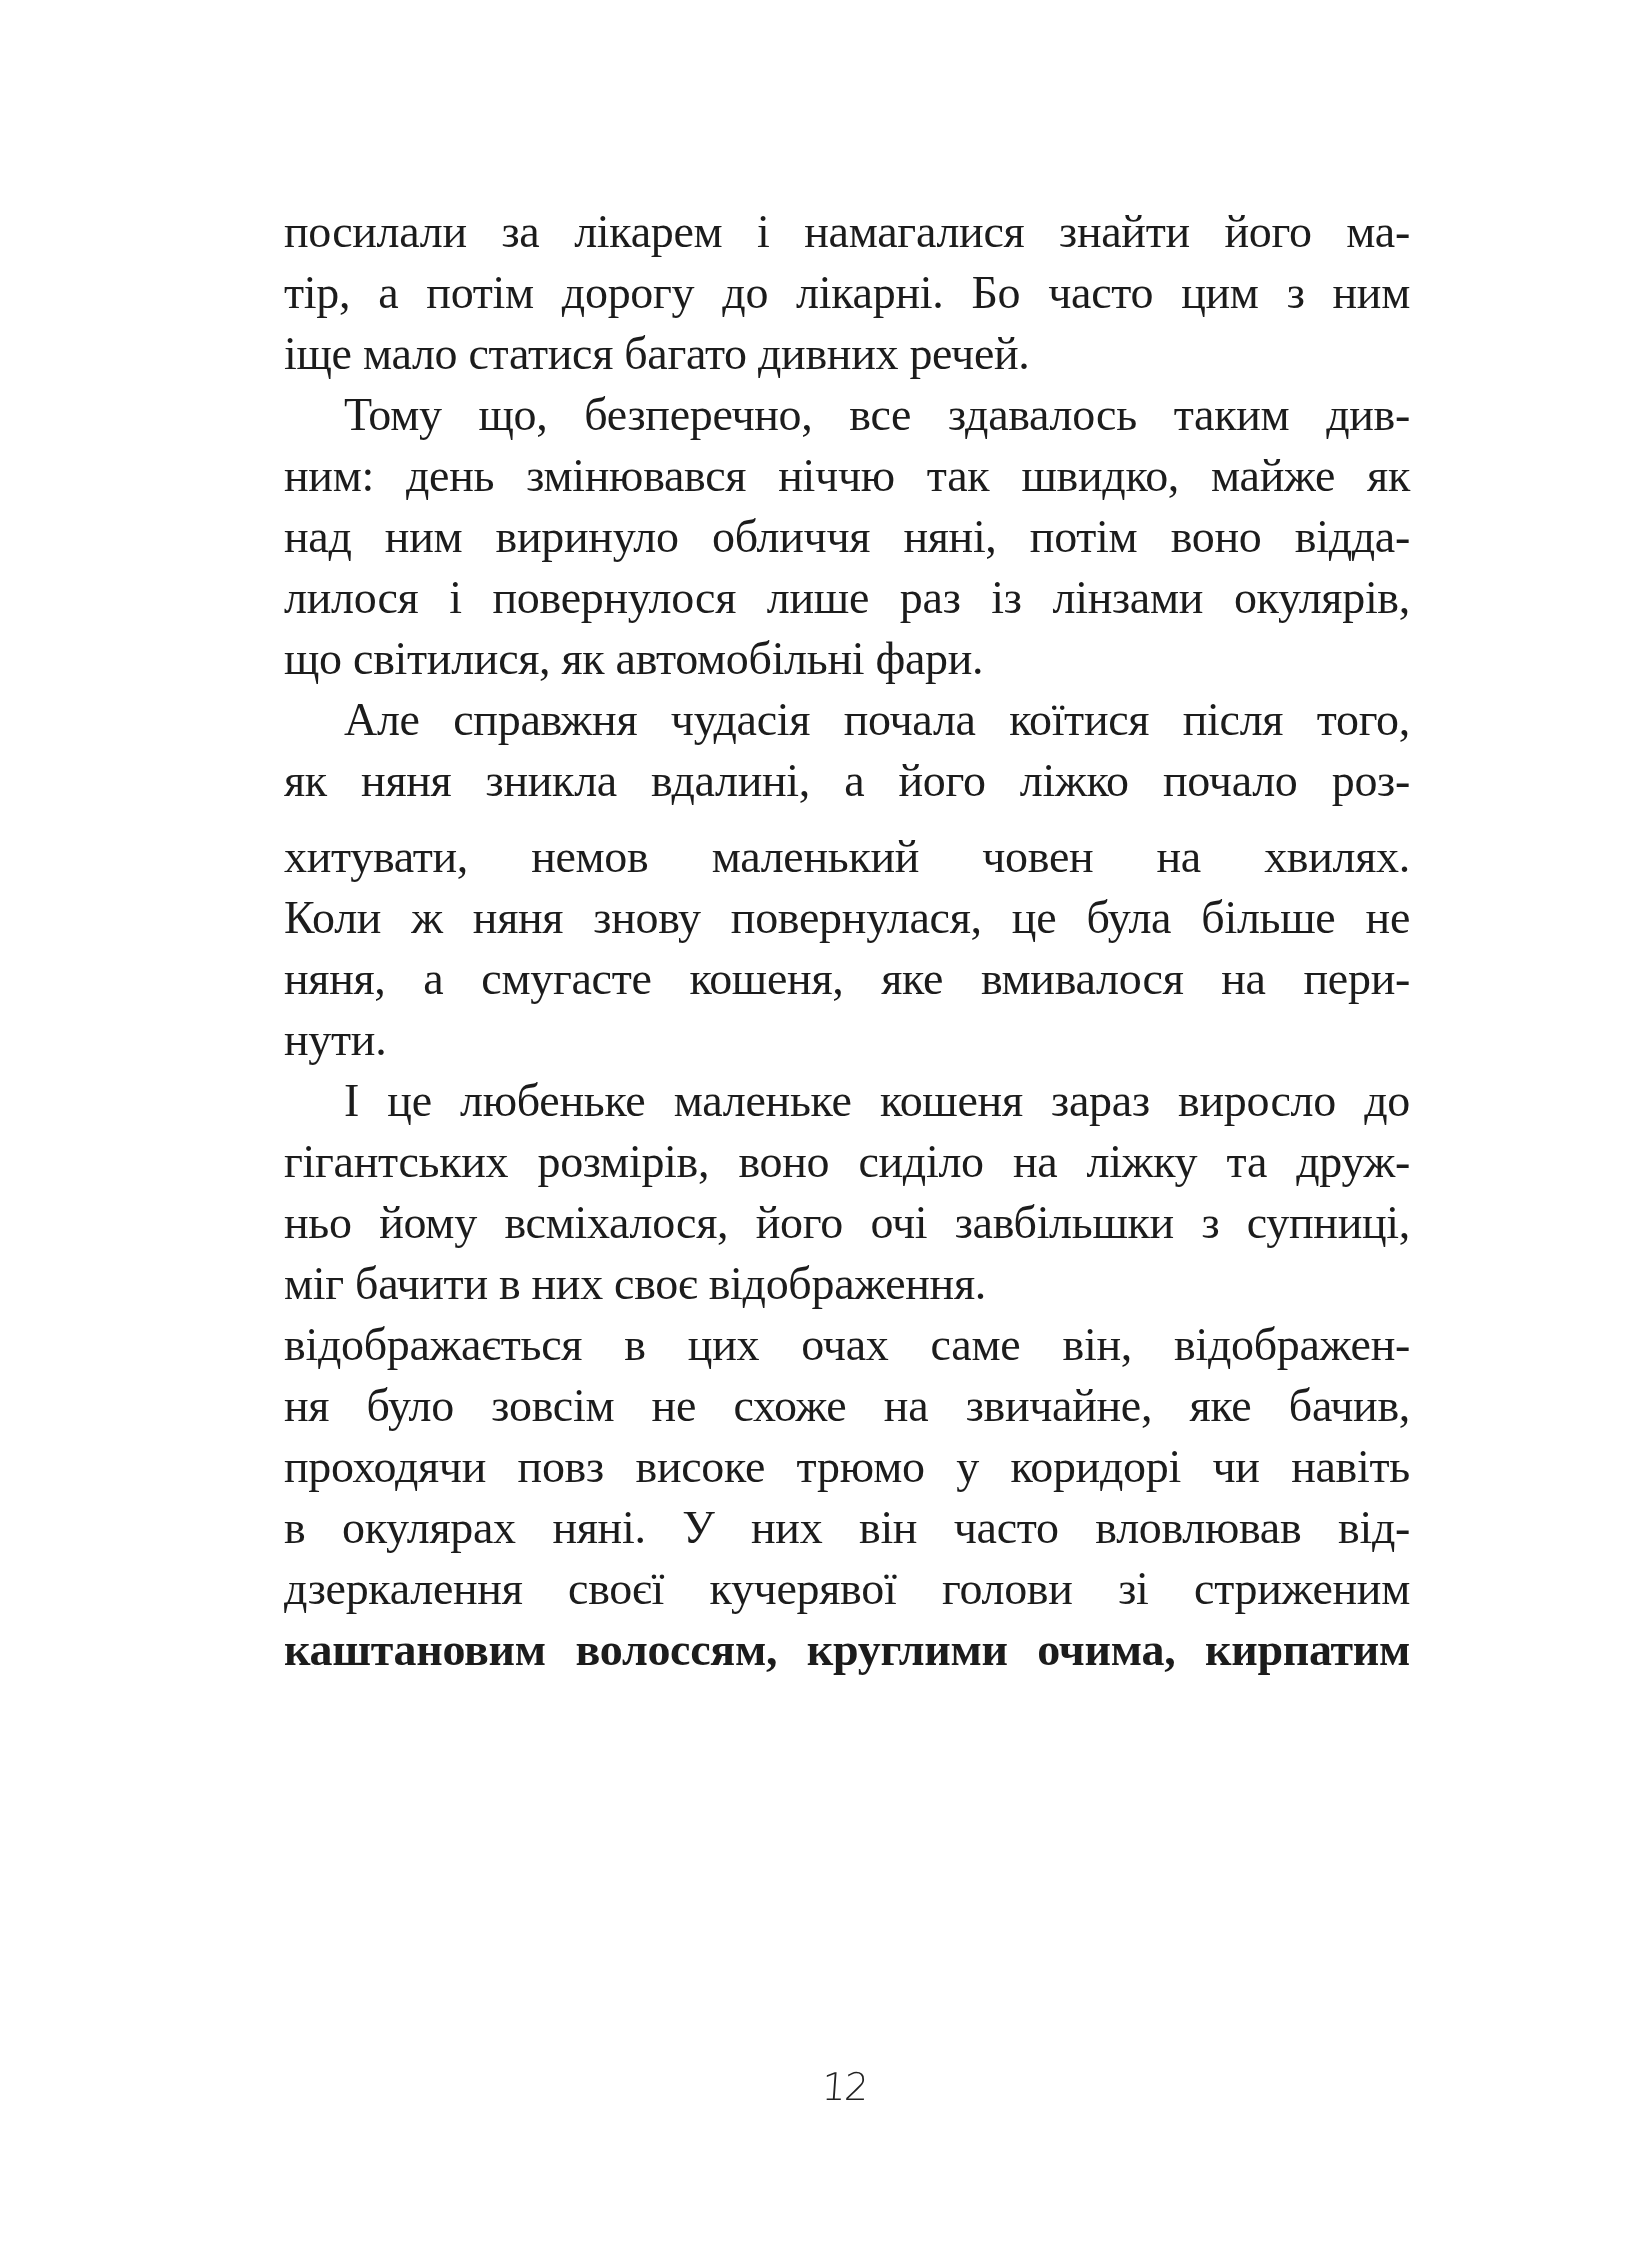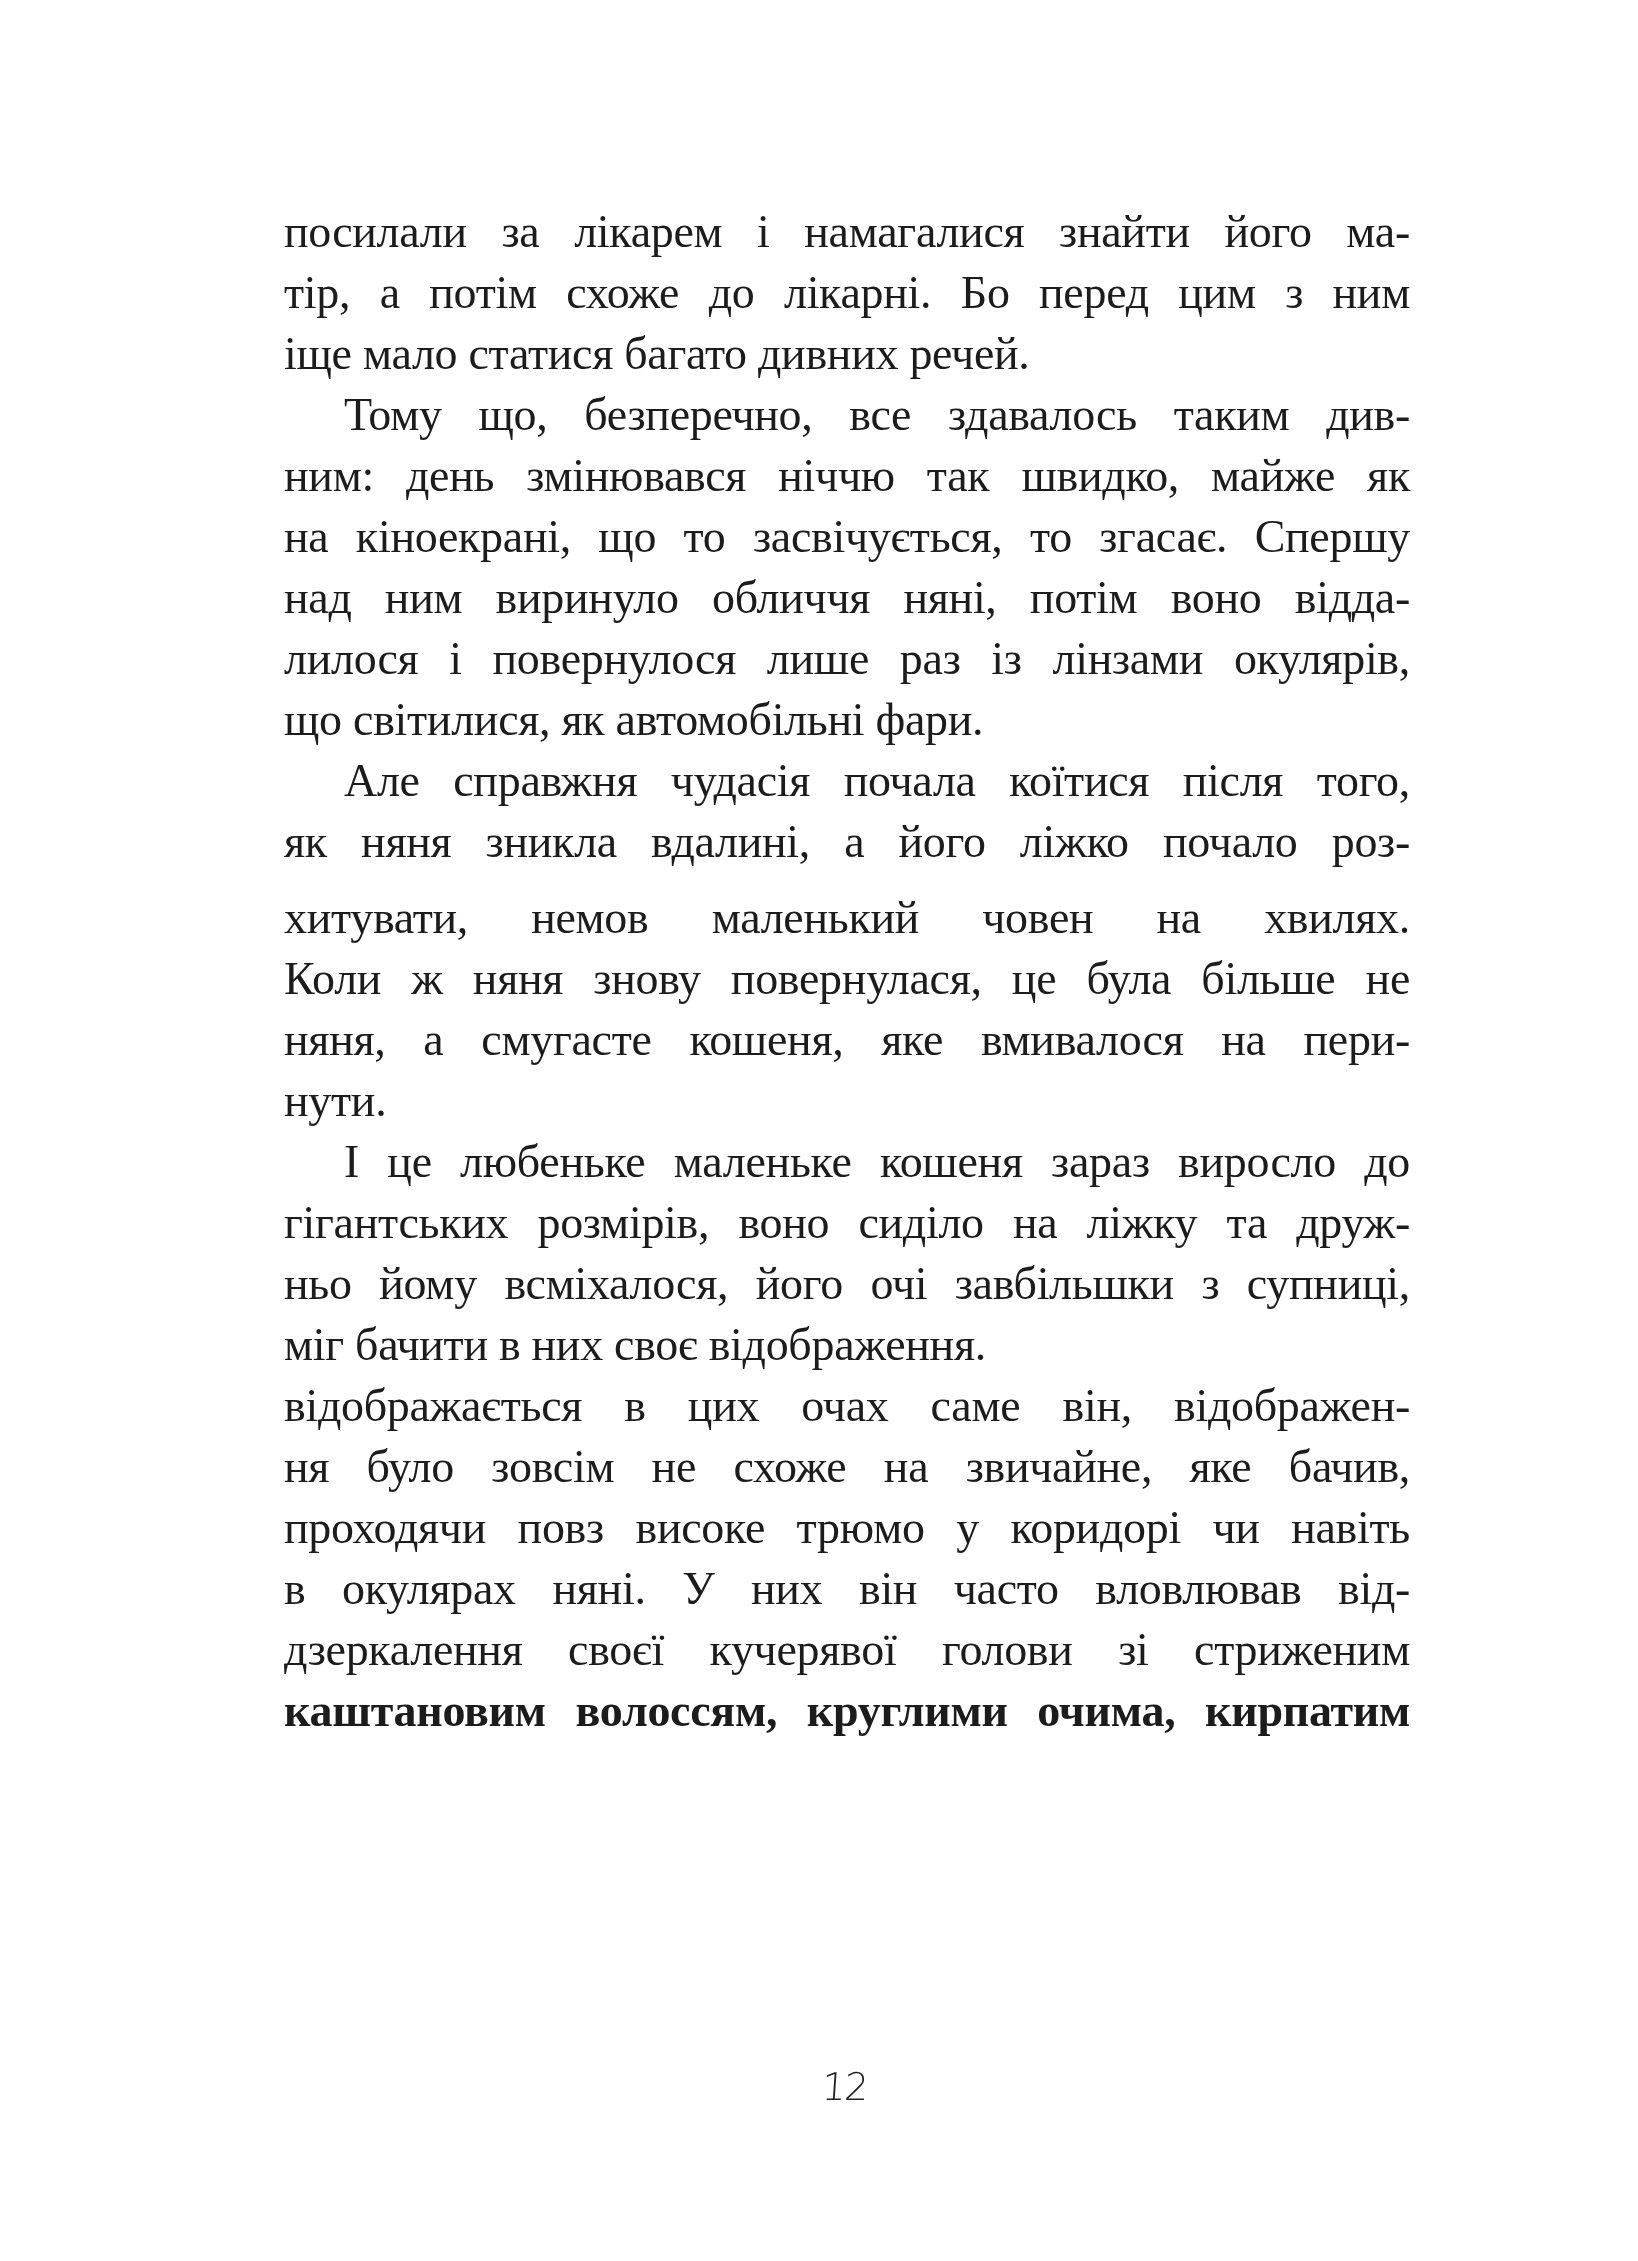--- a/index.html
+++ b/index.html
@@ -66,28 +66,27 @@
   }
 </style>
 </head>
 <body>
 
 <div class="page">
   <div class="text-block">
 
     <div class="paragraph">
       <span class="line" style="white-space: normal; text-align-last: justify;">посилали за лікарем і намагалися знайти його ма-</span>
-      <span class="line" style="white-space: normal; text-align-last: justify;">тір, а потім схоже до лікарні. Бо перед цим з ним</span>
+      <span class="line" style="white-space: normal; text-align-last: justify;">тір, а потім дорогу до лікарні. Бо часто цим з ним</span>
       <span class="line last">іще мало статися багато дивних речей.</span>
     </div>
 
     <div class="paragraph">
       <span class="line indent" style="white-space: normal; text-align-last: justify;">Тому що, безперечно, все здавалось таким див-</span>
       <span class="line" style="white-space: normal; text-align-last: justify;">ним: день змінювався ніччю так швидко, майже як</span>
-      <span class="line" style="white-space: normal; text-align-last: justify;">на кіноекрані, що то засвічується, то згасає. Спершу</span>
       <span class="line" style="white-space: normal; text-align-last: justify;">над ним виринуло обличчя няні, потім воно відда-</span>
       <span class="line" style="white-space: normal; text-align-last: justify;">лилося і повернулося лише раз із лінзами окулярів,</span>
       <span class="line last">що світилися, як автомобільні фари.</span>
     </div>
 
     <div class="paragraph">
       <span class="line indent" style="white-space: normal; text-align-last: justify;">Але справжня чудасія почала коїтися після того,</span>
       <span class="line" style="white-space: normal; text-align-last: justify;">як няня зникла вдалині, а його ліжко почало роз-</span>
       <span class="line" style="white-space: normal; text-align-last: justify; margin-top: 15px;">хитувати, немов маленький човен на хвилях.</span>
       <span class="line" style="white-space: normal; text-align-last: justify;">Коли ж няня знову повернулася, це була більше не</span>

